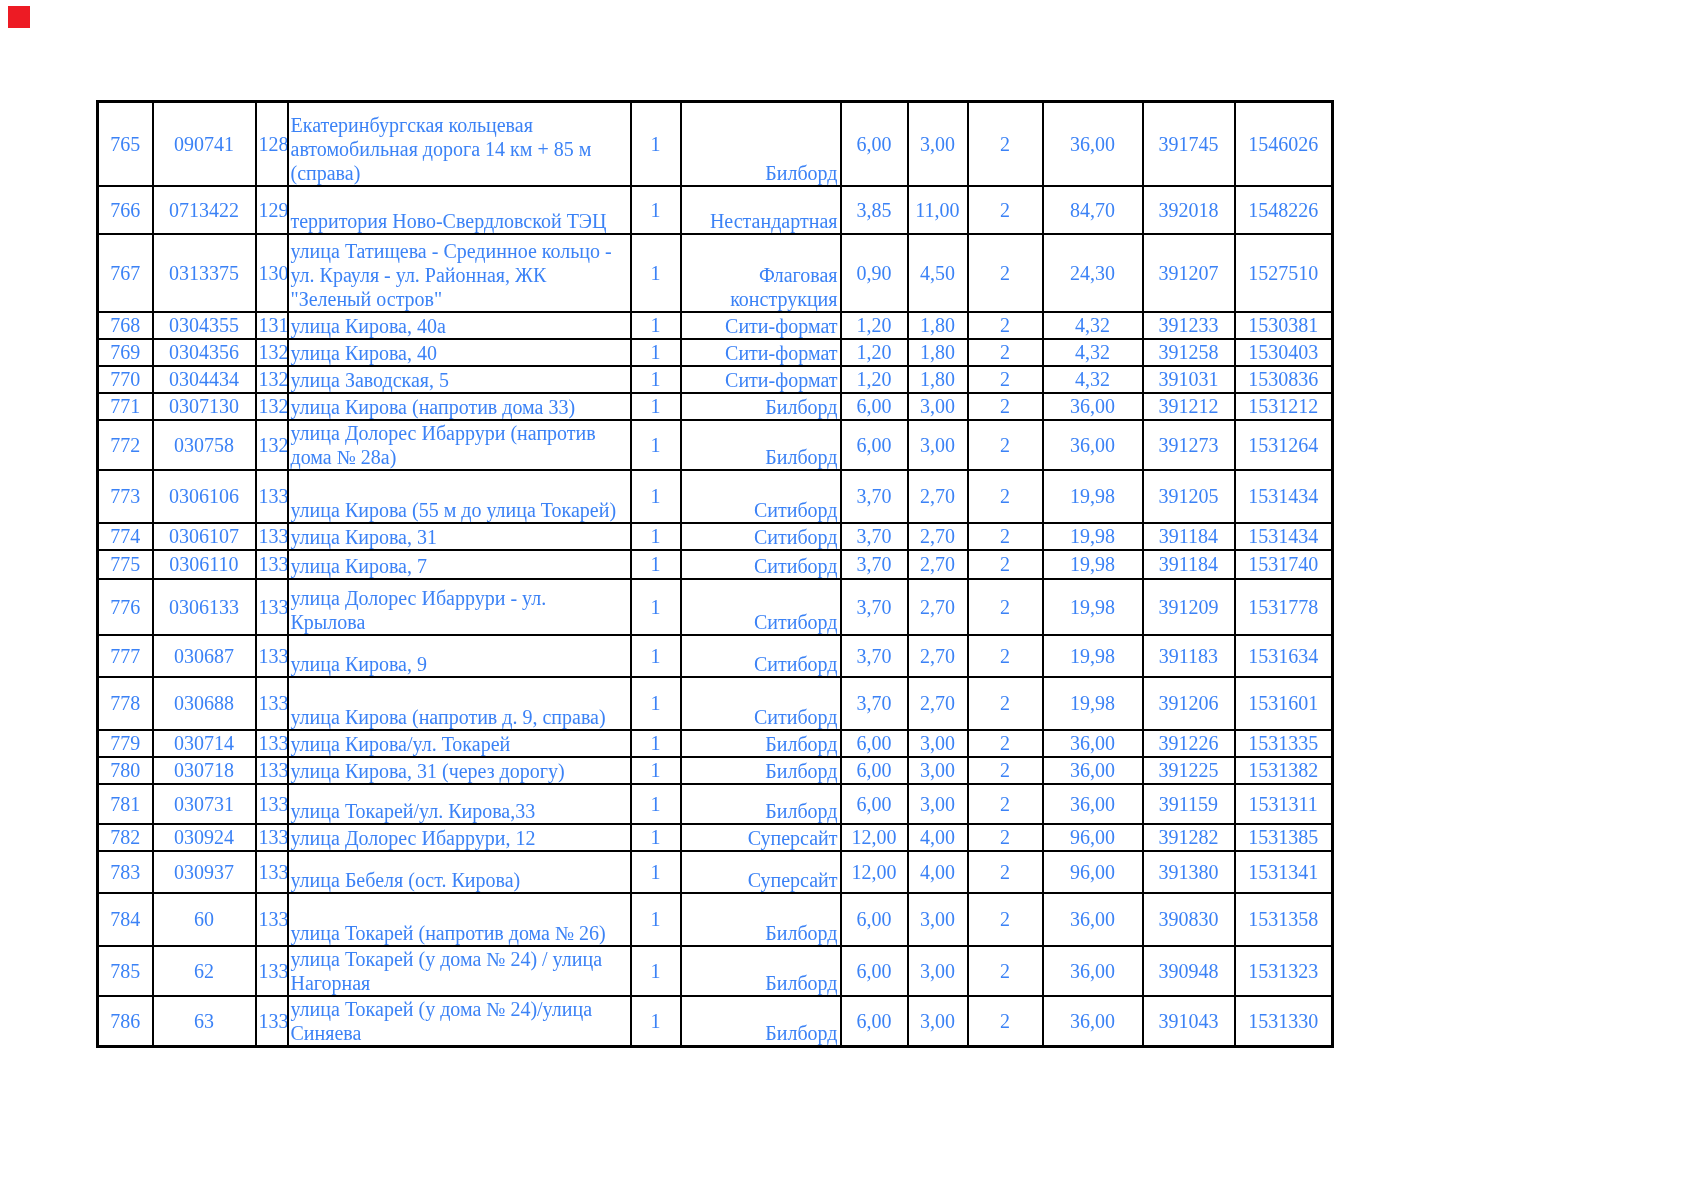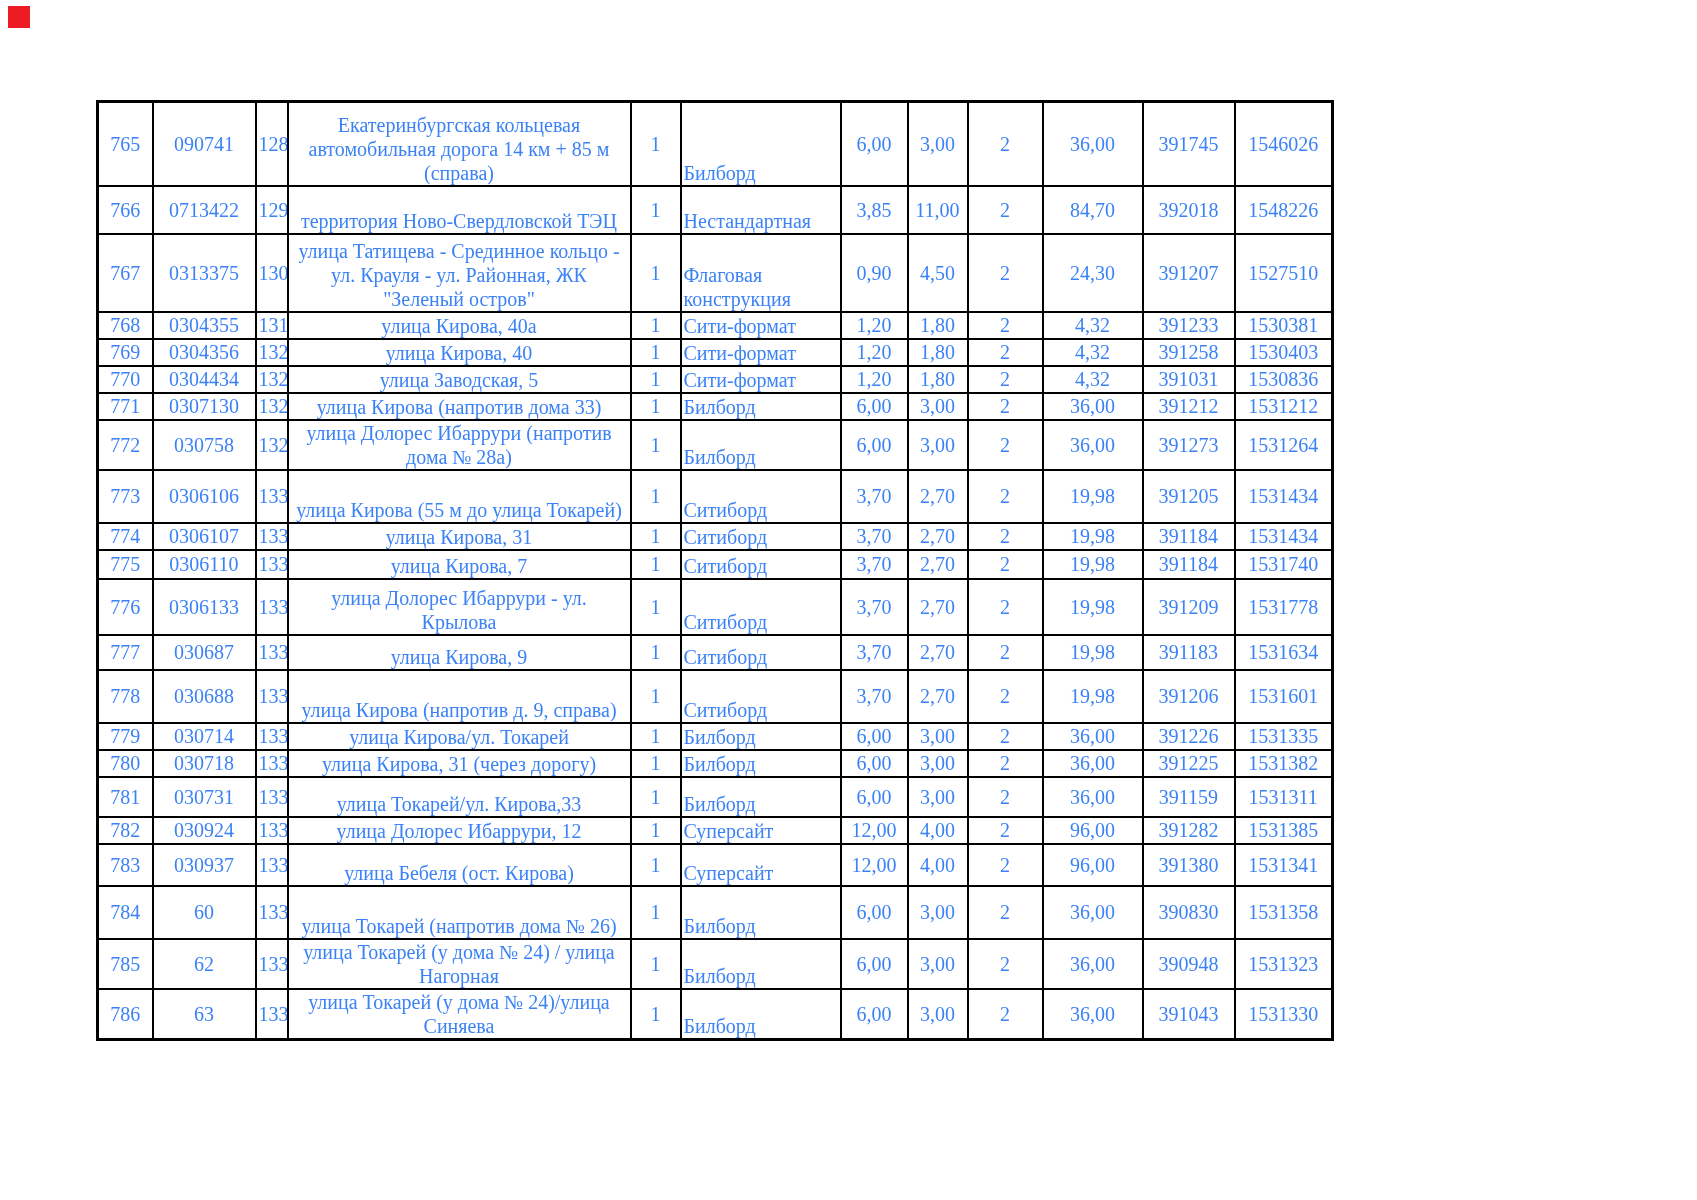--- a/index.html
+++ b/index.html
@@ -44,29 +44,29 @@
     text-align: center;
     vertical-align: middle;
   }
   td.c2 {
     text-align: center;
     vertical-align: middle;
     padding: 0;
   }
   
   td.c3 {
-    text-align: center;
+    text-align: left;
     vertical-align: bottom;
     white-space: pre-line;
     padding: 0 1px 1px 3px;
     margin-left: 14px;
   }
   
   td.c5 {
-    text-align: left;
+    text-align: right;
     vertical-align: bottom;
     padding: 0 2px 1px 5px;
   }
 </style>
 </head>
 <body>
 
 <div class="page">
   <div class="red-marker" style="background: rgb(237, 27, 36);"></div>
   <table class="registry">
@@ -252,21 +252,21 @@
 Крылова</td>
           <td class="c4">1</td>
           <td class="c5">Ситиборд</td>
           <td class="c6">3,70</td>
           <td class="c7">2,70</td>
           <td class="c8">2</td>
           <td class="c9">19,98</td>
           <td class="c10">391209</td>
           <td class="c11">1531778</td>
         </tr>
-        <tr style="height: 35px;">
+        <tr style="height: 42px;">
           <td class="c0">777</td>
           <td class="c1">030687</td>
           <td class="c2">133</td>
           <td class="c3">улица Кирова, 9</td>
           <td class="c4">1</td>
           <td class="c5">Ситиборд</td>
           <td class="c6">3,70</td>
           <td class="c7">2,70</td>
           <td class="c8">2</td>
           <td class="c9">19,98</td>

